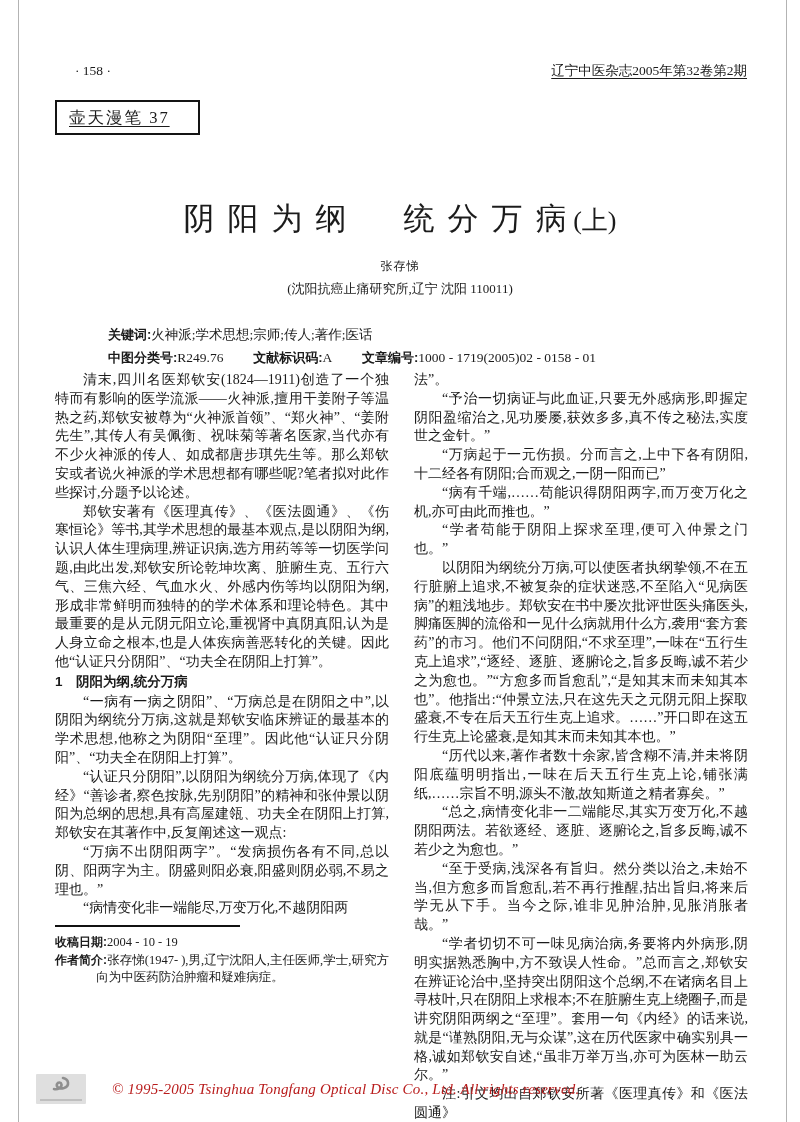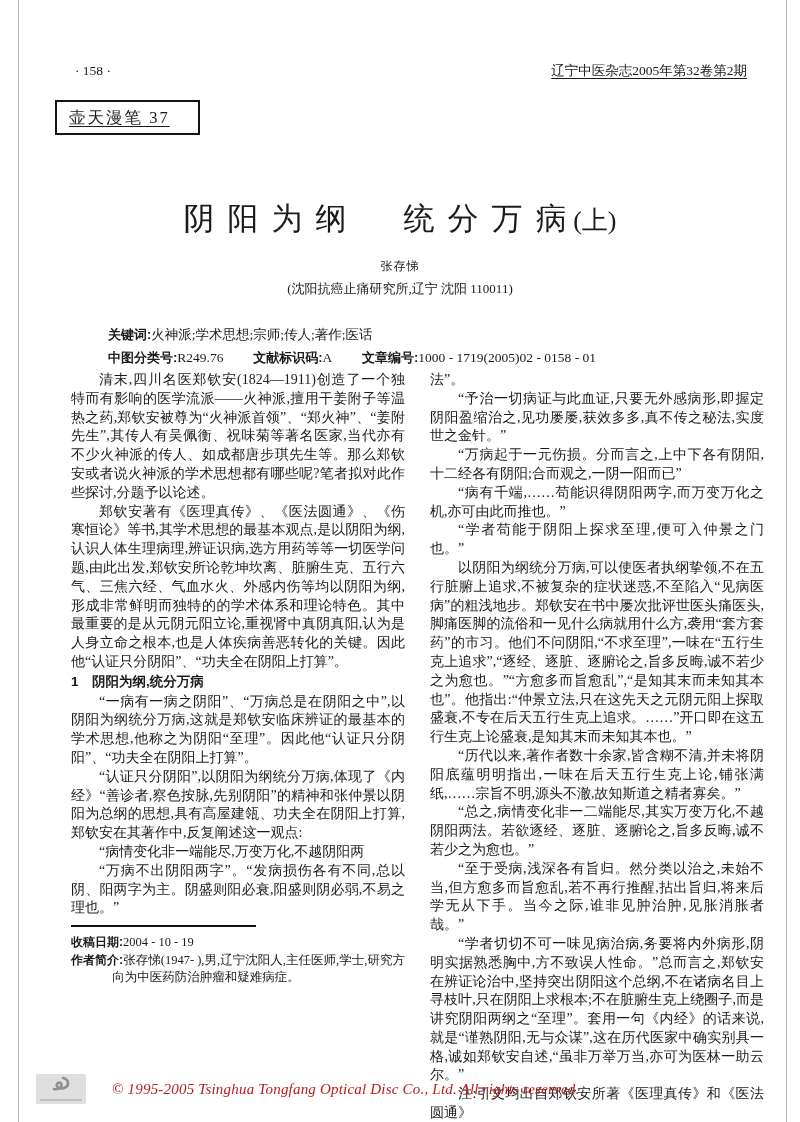--- a/index.html
+++ b/index.html
@@ -38,21 +38,21 @@
   .author-affiliation{margin-top:5px;font-size:13px;}
 
   .meta-block{
     position:absolute;top:323px;left:108px;width:560px;
     font-size:13.5px;line-height:23px;
   }
   .meta-label{font-family:"Liberation Sans","DejaVu Sans",sans-serif;font-weight:bold;font-size:13px;}
   .meta-gap{display:inline-block;width:2.2em;}
 
   .columns{
-    position:absolute;top:371px;left:71px;width:693px;
+    position:absolute;top:371px;left:55px;width:693px;
     display:flex;gap:25px;
   }
   .col{width:338px;font-size:14px;line-height:18.8px;text-align:justify;}
   .col p{margin:0;text-indent:2em;}
   .col p.noindent{text-indent:0;}
   .section-heading{
     font-family:"Liberation Sans","DejaVu Sans",sans-serif;
     font-weight:bold;font-size:13.5px;margin:1px 0;
   }
   .footnote{margin-top:7px;font-size:12.5px;line-height:17.5px;}
@@ -100,22 +100,22 @@
     </div>
   </div>
 
   <div class="columns">
     <div class="col">
       <p>清末,四川名医郑钦安(1824—1911)创造了一个独特而有影响的医学流派——火神派,擅用干姜附子等温热之药,郑钦安被尊为“火神派首领”、“郑火神”、“姜附先生”,其传人有吴佩衡、祝味菊等著名医家,当代亦有不少火神派的传人、如成都唐步琪先生等。那么郑钦安或者说火神派的学术思想都有哪些呢?笔者拟对此作些探讨,分题予以论述。</p>
       <p>郑钦安著有《医理真传》、《医法圆通》、《伤寒恒论》等书,其学术思想的最基本观点,是以阴阳为纲,认识人体生理病理,辨证识病,选方用药等等一切医学问题,由此出发,郑钦安所论乾坤坎离、脏腑生克、五行六气、三焦六经、气血水火、外感内伤等均以阴阳为纲,形成非常鲜明而独特的的学术体系和理论特色。其中最重要的是从元阴元阳立论,重视肾中真阴真阳,认为是人身立命之根本,也是人体疾病善恶转化的关键。因此他“认证只分阴阳”、“功夫全在阴阳上打算”。</p>
       <div class="section-heading">1　阴阳为纲,统分万病</div>
       <p>“一病有一病之阴阳”、“万病总是在阴阳之中”,以阴阳为纲统分万病,这就是郑钦安临床辨证的最基本的学术思想,他称之为阴阳“至理”。因此他“认证只分阴阳”、“功夫全在阴阳上打算”。</p>
       <p>“认证只分阴阳”,以阴阳为纲统分万病,体现了《内经》“善诊者,察色按脉,先别阴阳”的精神和张仲景以阴阳为总纲的思想,具有高屋建瓴、功夫全在阴阳上打算,郑钦安在其著作中,反复阐述这一观点:</p>
+      <p>“万病不出阴阳两字”。“发病损伤各有不同,总以阴、阳两字为主。阴盛则阳必衰,阳盛则阴必弱,不易之理也。”</p>
       <p>“病情变化非一端能尽,万变万化,不越阴阳两</p>
-      <p>“万病不出阴阳两字”。“发病损伤各有不同,总以阴、阳两字为主。阴盛则阳必衰,阳盛则阴必弱,不易之理也。”</p>
       <div class="footnote">
         <div class="footnote-rule"></div>
         <p><span class="fn-label">收稿日期:</span><span>2004 - 10 - 19</span></p>
         <p><span class="fn-label">作者简介:</span><span>张存悌(1947- ),男,辽宁沈阳人,主任医师,学士,研究方向为中医药防治肿瘤和疑难病症。</span></p>
       </div>
     </div>
     <div class="col">
       <p class="noindent">法”。</p>
       <p>“予治一切病证与此血证,只要无外感病形,即握定阴阳盈缩治之,见功屡屡,获效多多,真不传之秘法,实度世之金针。”</p>
       <p>“万病起于一元伤损。分而言之,上中下各有阴阳,十二经各有阴阳;合而观之,一阴一阳而已”</p>

